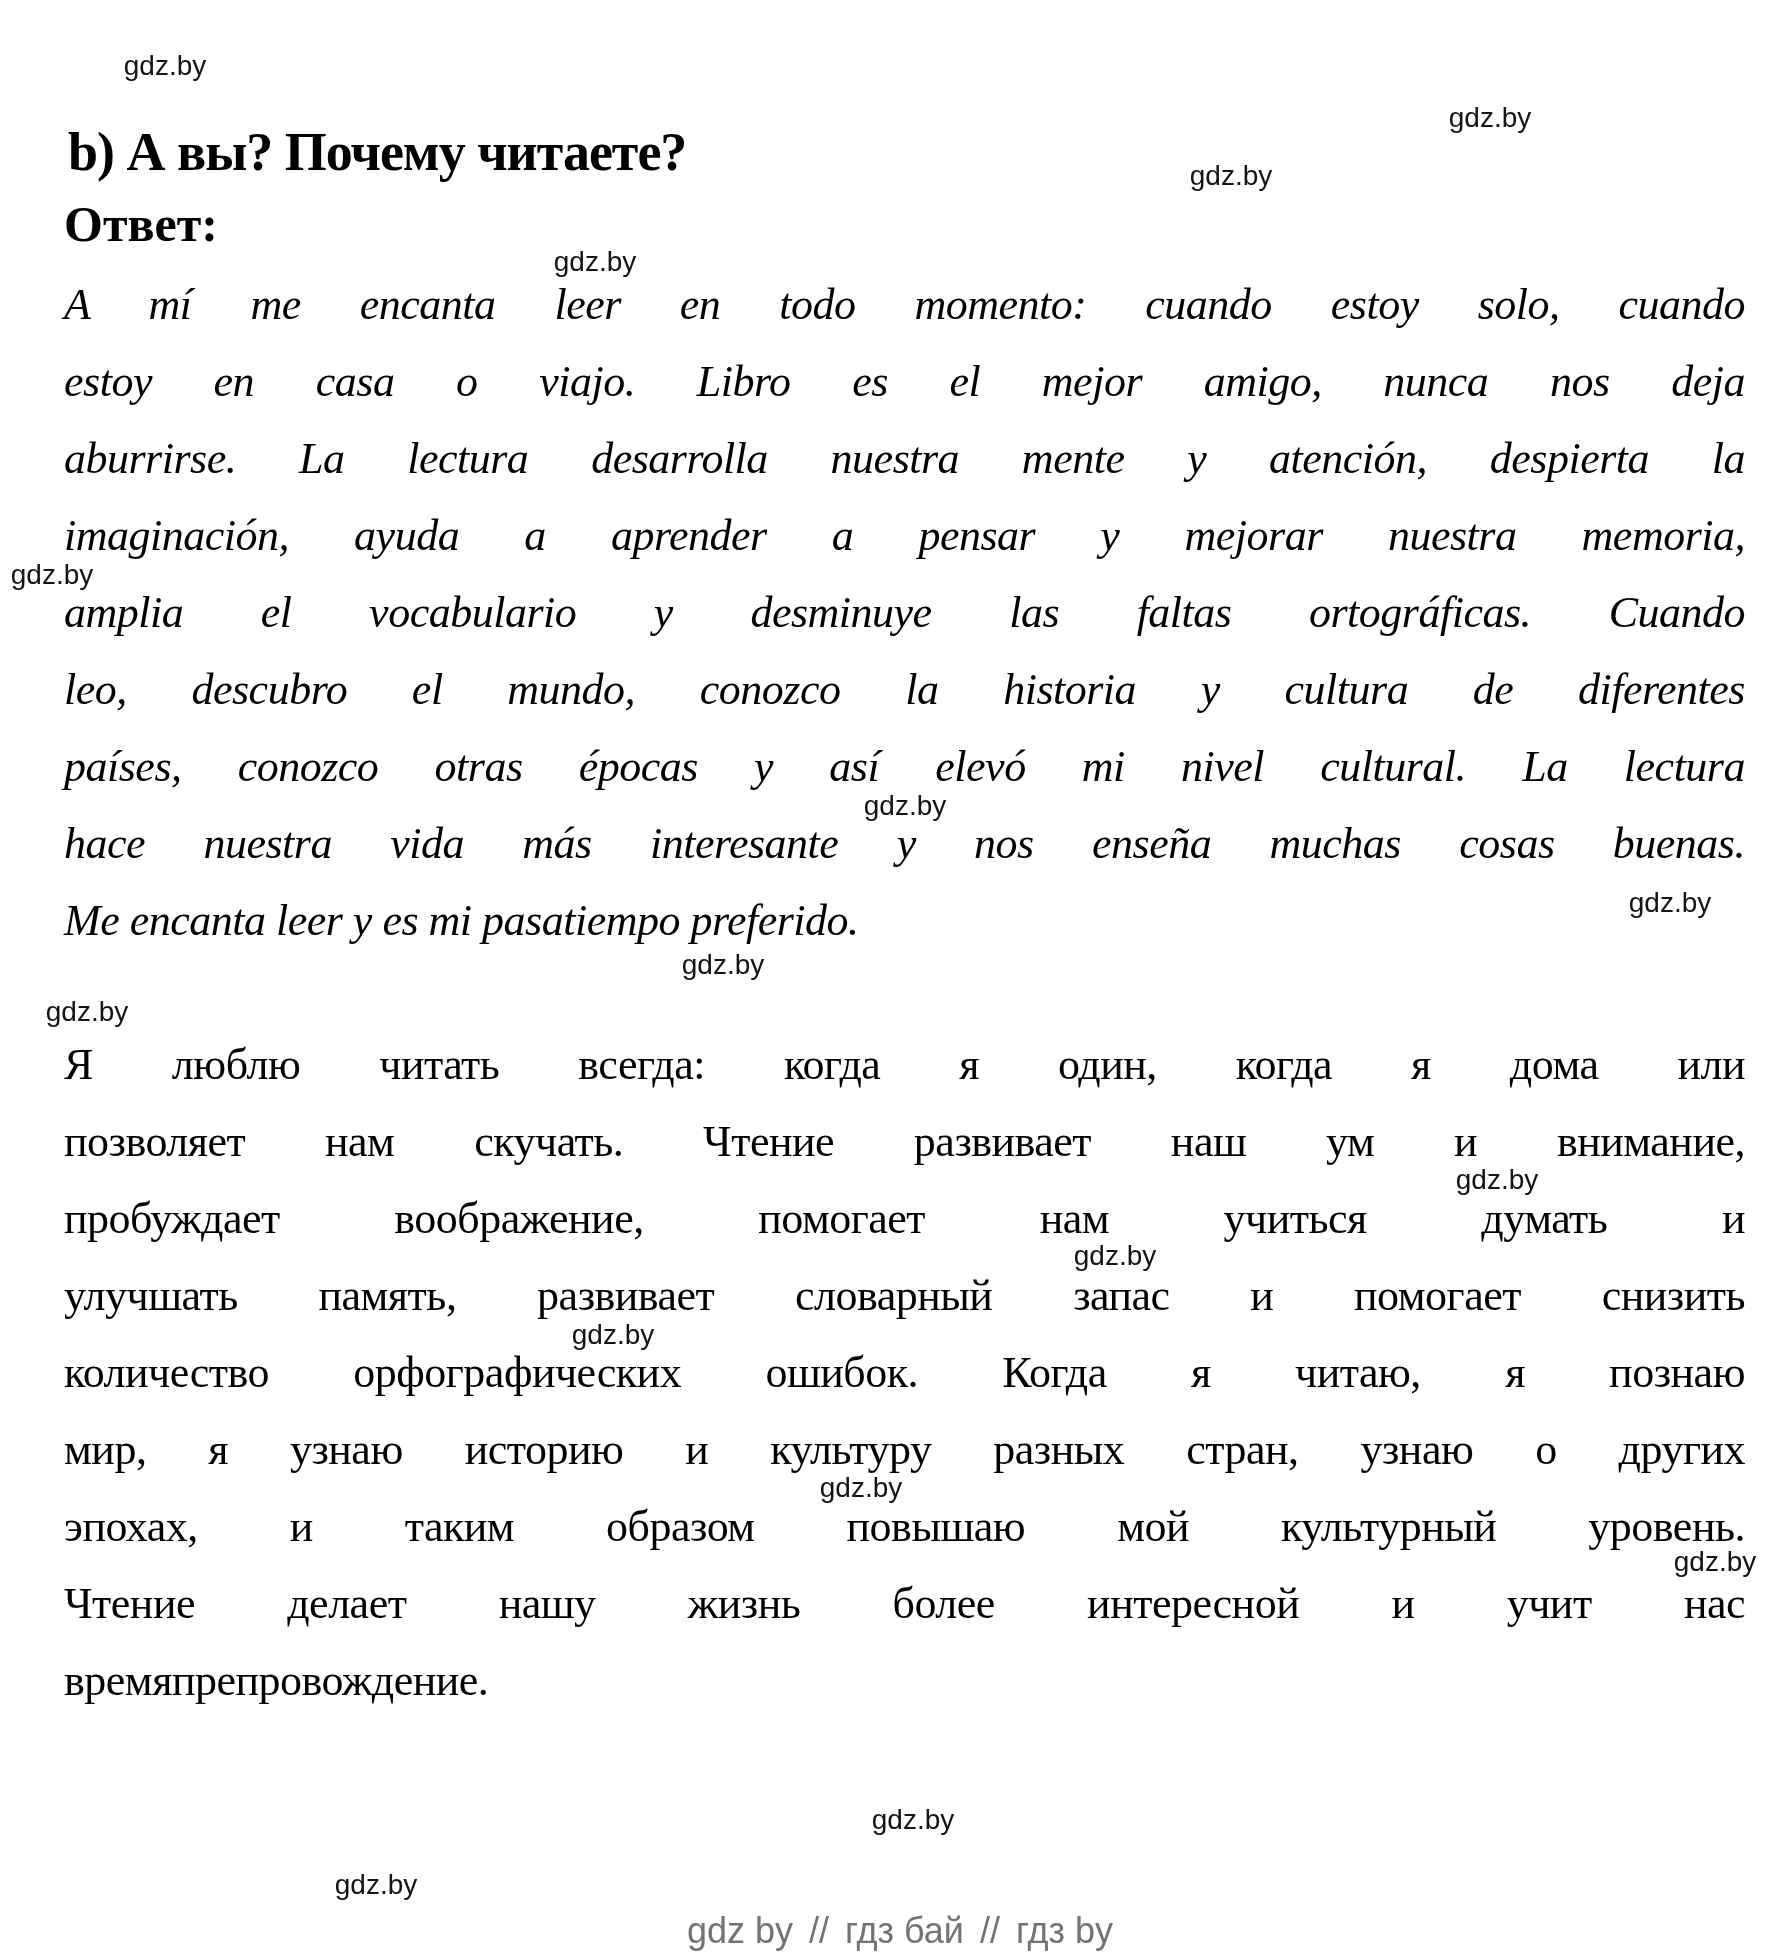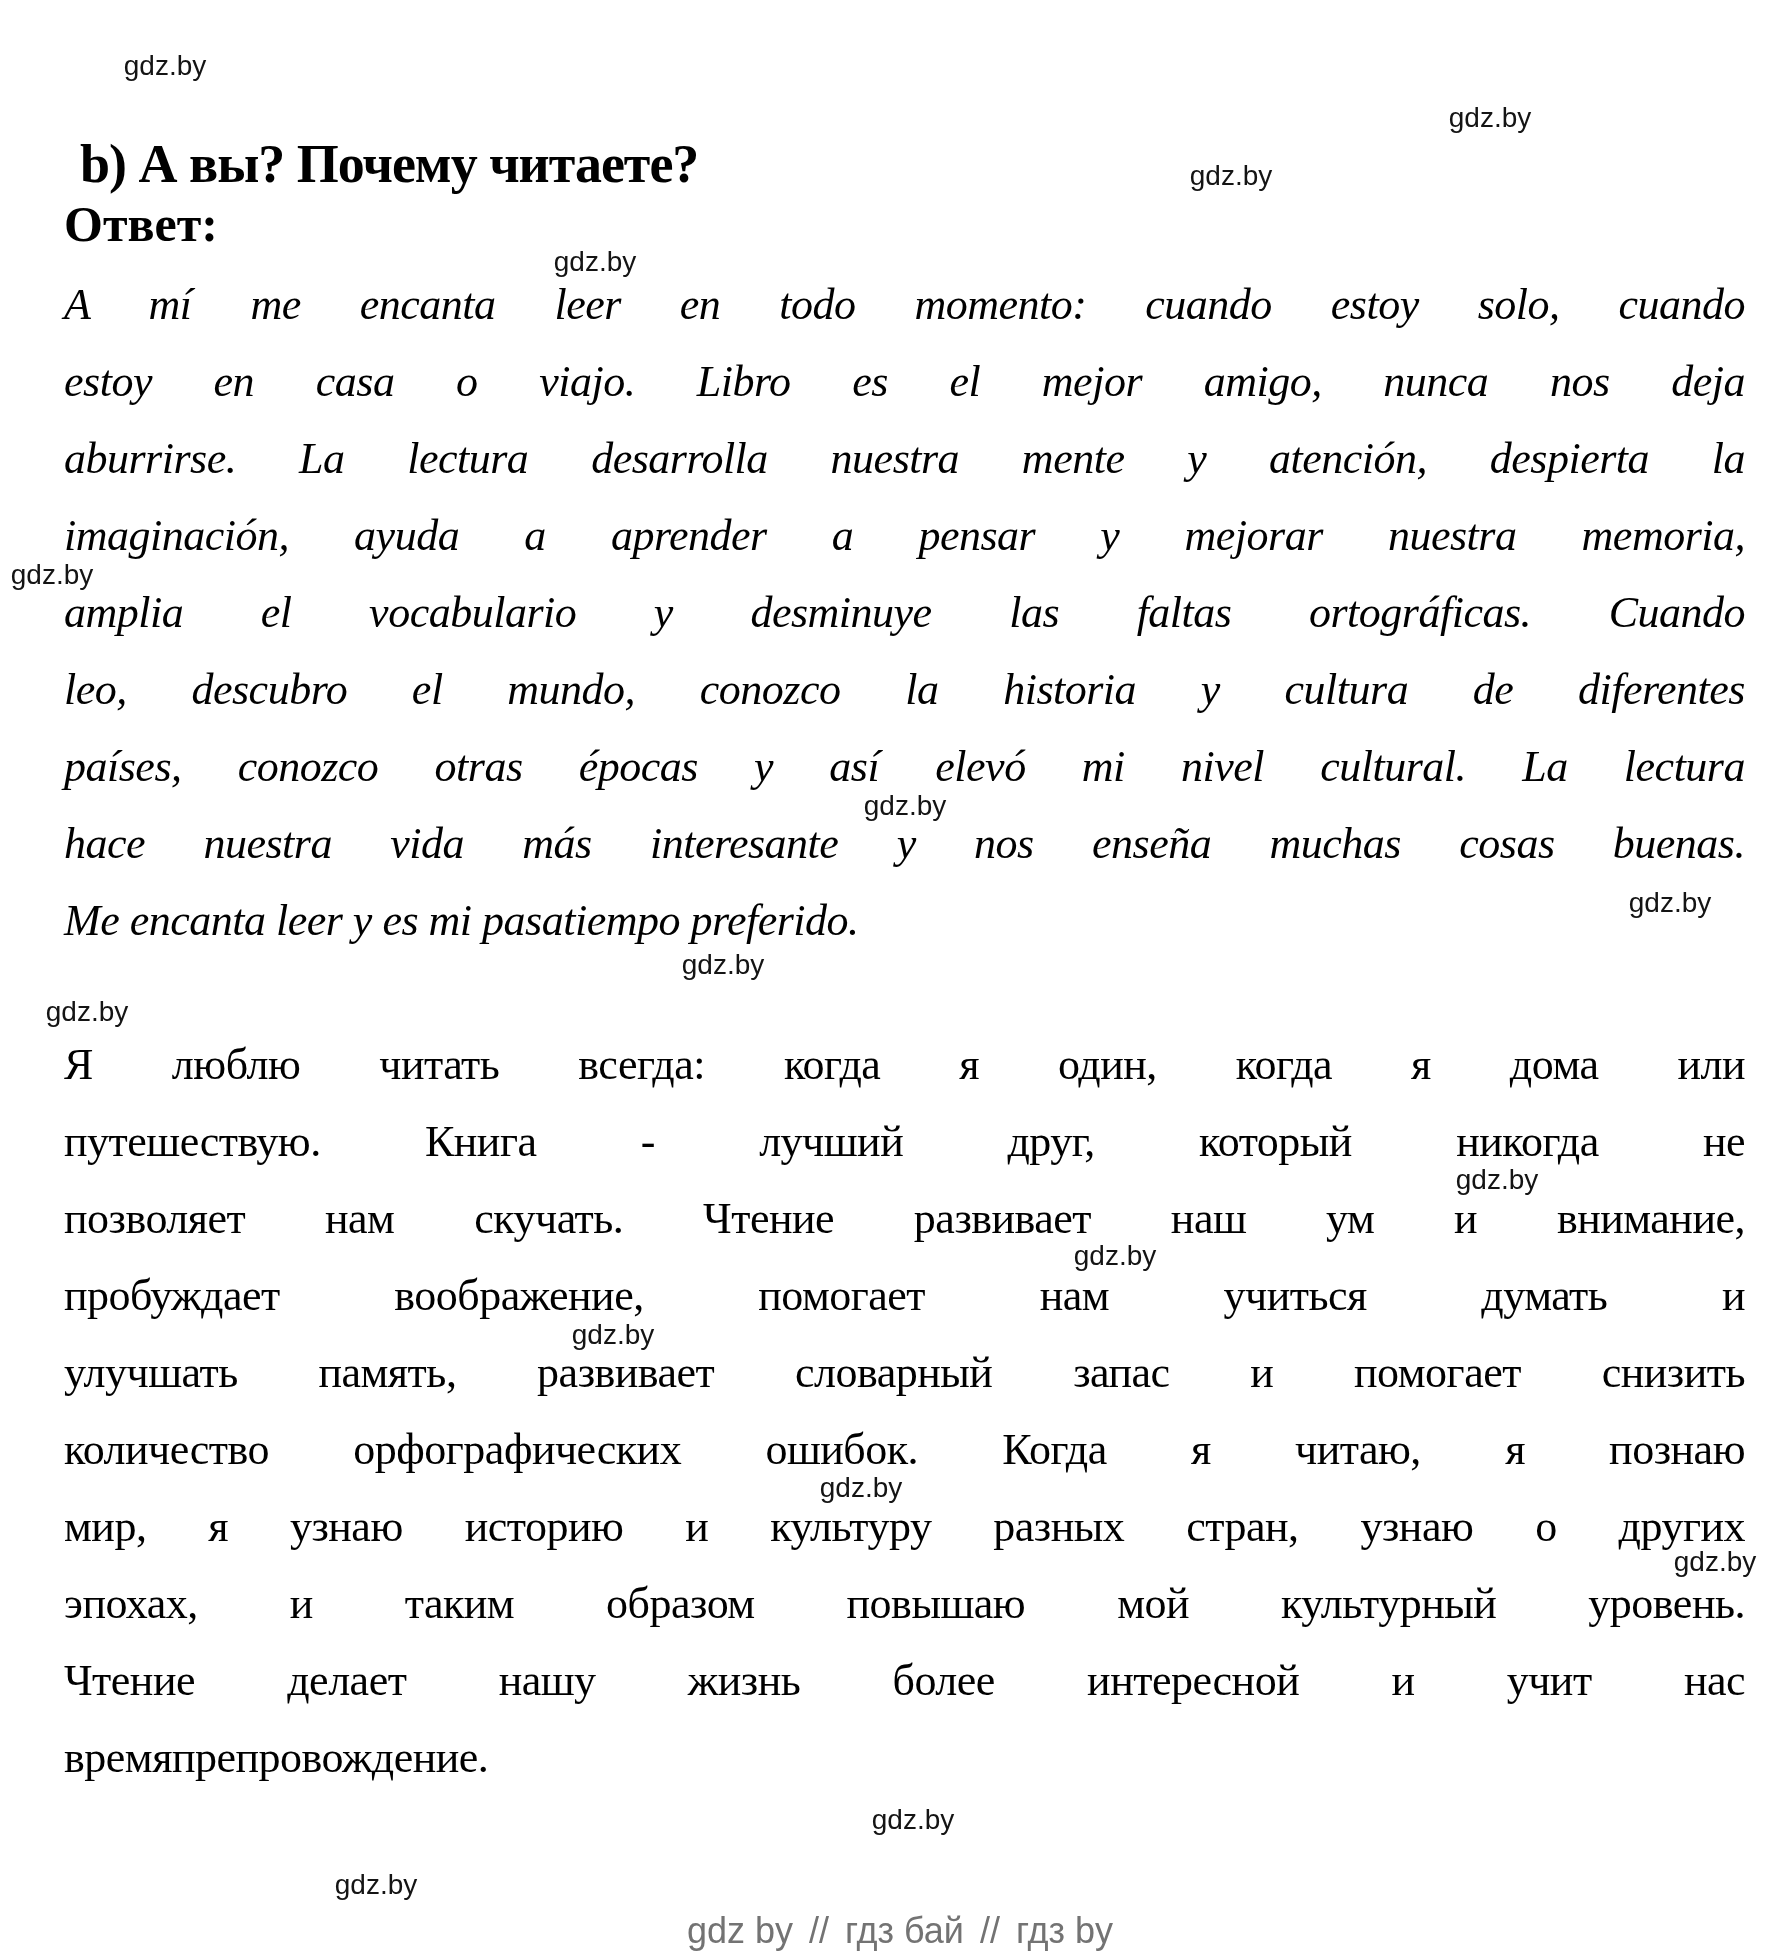--- a/index.html
+++ b/index.html
@@ -13,21 +13,21 @@
     margin:0 auto;
   }
   .promo{
     position:absolute;top:0;left:0;width:100%;
     text-align:center;
     font-family:"Liberation Sans", sans-serif;
     font-size:34px;line-height:42px;
   }
   .heading{
     position:absolute;left:64px;top:116px;
-    font-size:54px;line-height:64px;font-weight:bold;margin:16px;
+    font-size:54px;line-height:64px;font-weight:bold;margin:4px;
     letter-spacing:-1px;
     white-space:nowrap;
   }
   .answer-label{
     position:absolute;left:64px;top:194px;
     font-size:50px;line-height:60px;font-weight:bold;
   }
   .para{
     position:absolute;left:64px;width:1681px;
     font-size:44px;
@@ -95,21 +95,20 @@
       <div class="line">imaginación, ayuda a aprender a pensar y mejorar nuestra memoria,</div>
       <div class="line">amplia el vocabulario y desminuye las faltas ortográficas. Cuando</div>
       <div class="line">leo, descubro el mundo, conozco la historia y cultura de diferentes</div>
       <div class="line">países, conozco otras épocas y así elevó mi nivel cultural. La lectura</div>
       <div class="line">hace nuestra vida más interesante y nos enseña muchas cosas buenas.</div>
       <div class="line last">Me encanta leer y es mi pasatiempo preferido.</div>
     </div>
 
   <div class="para para-ru">
       <div class="line">Я люблю читать всегда: когда я один, когда я дома или</div>
-      <div class="line">путешествую. Книга - лучший друг, который никогда не</div>
       <div class="line">позволяет нам скучать. Чтение развивает наш ум и внимание,</div>
       <div class="line">пробуждает воображение, помогает нам учиться думать и</div>
       <div class="line">улучшать память, развивает словарный запас и помогает снизить</div>
       <div class="line">количество орфографических ошибок. Когда я читаю, я познаю</div>
       <div class="line">мир, я узнаю историю и культуру разных стран, узнаю о других</div>
       <div class="line">эпохах, и таким образом повышаю мой культурный уровень.</div>
       <div class="line">Чтение делает нашу жизнь более интересной и учит нас</div>
       <div class="line last">времяпрепровождение.</div>
     </div>
 

